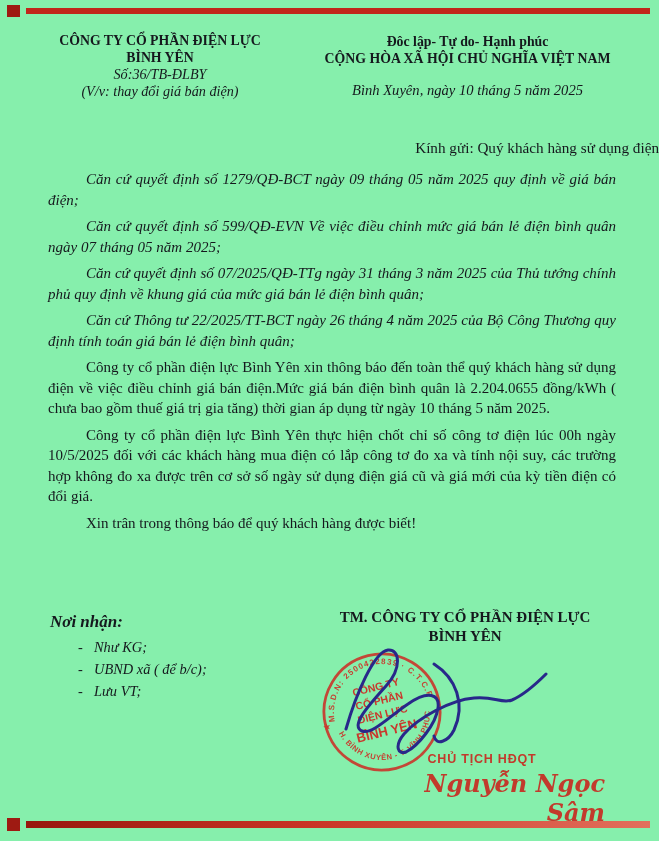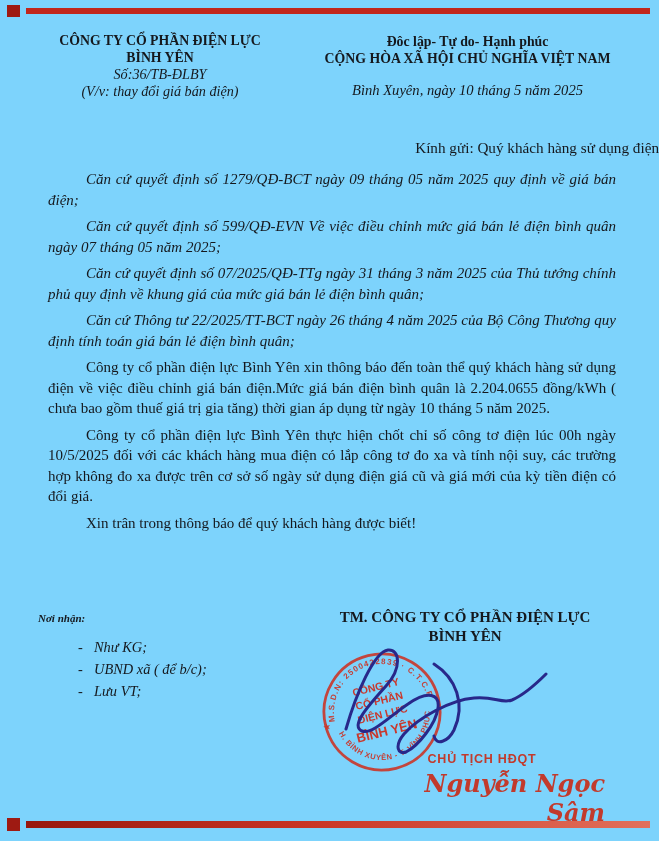--- a/index.html
+++ b/index.html
@@ -1,17 +1,17 @@
 <!DOCTYPE html>
 <html><head>
 <meta charset="utf-8">
 <style>
   html,body { margin:0; padding:0; background:#ffffff; }
   .page {
-    position:relative; width:659px; height:841px; background:#7dd3fc;
+    position:relative; width:659px; height:841px; background:#86efac;
     font-family:"Liberation Serif", serif; color:#15181d; overflow:hidden;
   }
   
   .corner-mark { position:absolute; width:13px; height:12px; background:#9e1a12; }
   .corner-top { left:7px; top:5px; }
   .corner-bottom { left:7px; top:818px; height:13px; }
   .rule-top { position:absolute; left:26px; top:8px; width:624px; height:6px; background:#c1261b; }
   .rule-bottom { position:absolute; left:26px; top:821px; width:624px; height:7px;
     background:linear-gradient(90deg,#97170d,#c93425 45%,#e2705c); }
   
@@ -22,21 +22,21 @@
   .hdr-right .date-line { margin-top:15px; font-size:14.6px; }
   
   .salutation { position:absolute; left:0; top:139px; width:659px; text-align:right; font-size:15.2px; }
   
   .body-text { position:absolute; left:48px; top:169px; width:568px; }
   .body-text p { margin:6px 0 0 0; text-indent:38px; text-align:justify; font-size:15px; line-height:20.5px; }
   .body-text p:first-child { margin-top:0; }
   .body-text p.it { font-style:italic; }
   
   .footer { position:absolute; left:0; top:608px; width:659px; height:233px; }
-  .noi-nhan { position:absolute; left:38px; top:4px; font-weight:bold; font-style:italic; font-size:11px; }
+  .noi-nhan { position:absolute; left:50px; top:4px; font-weight:bold; font-style:italic; font-size:17px; }
   .recipients { position:absolute; left:78px; top:28px; font-style:italic; font-size:14.4px; }
   .recipients .row { display:flex; line-height:22px; }
   .recipients .dash { width:16px; }
   .tm-block { position:absolute; left:300px; top:0; width:330px; text-align:center;
     font-weight:bold; font-size:15px; line-height:19px; }
   .stamp { position:absolute; left:312px; top:34px; width:140px; height:140px; z-index:1; }
   .stamp text { font-family:"Liberation Sans", sans-serif; }
   .signature { position:absolute; left:316px; top:26px; width:262px; height:132px; z-index:3; }
   .signer-title { position:absolute; left:382px; top:144px; width:200px; text-align:center;
     color:#c23a2c; font-family:"Liberation Sans", sans-serif; font-weight:bold;

